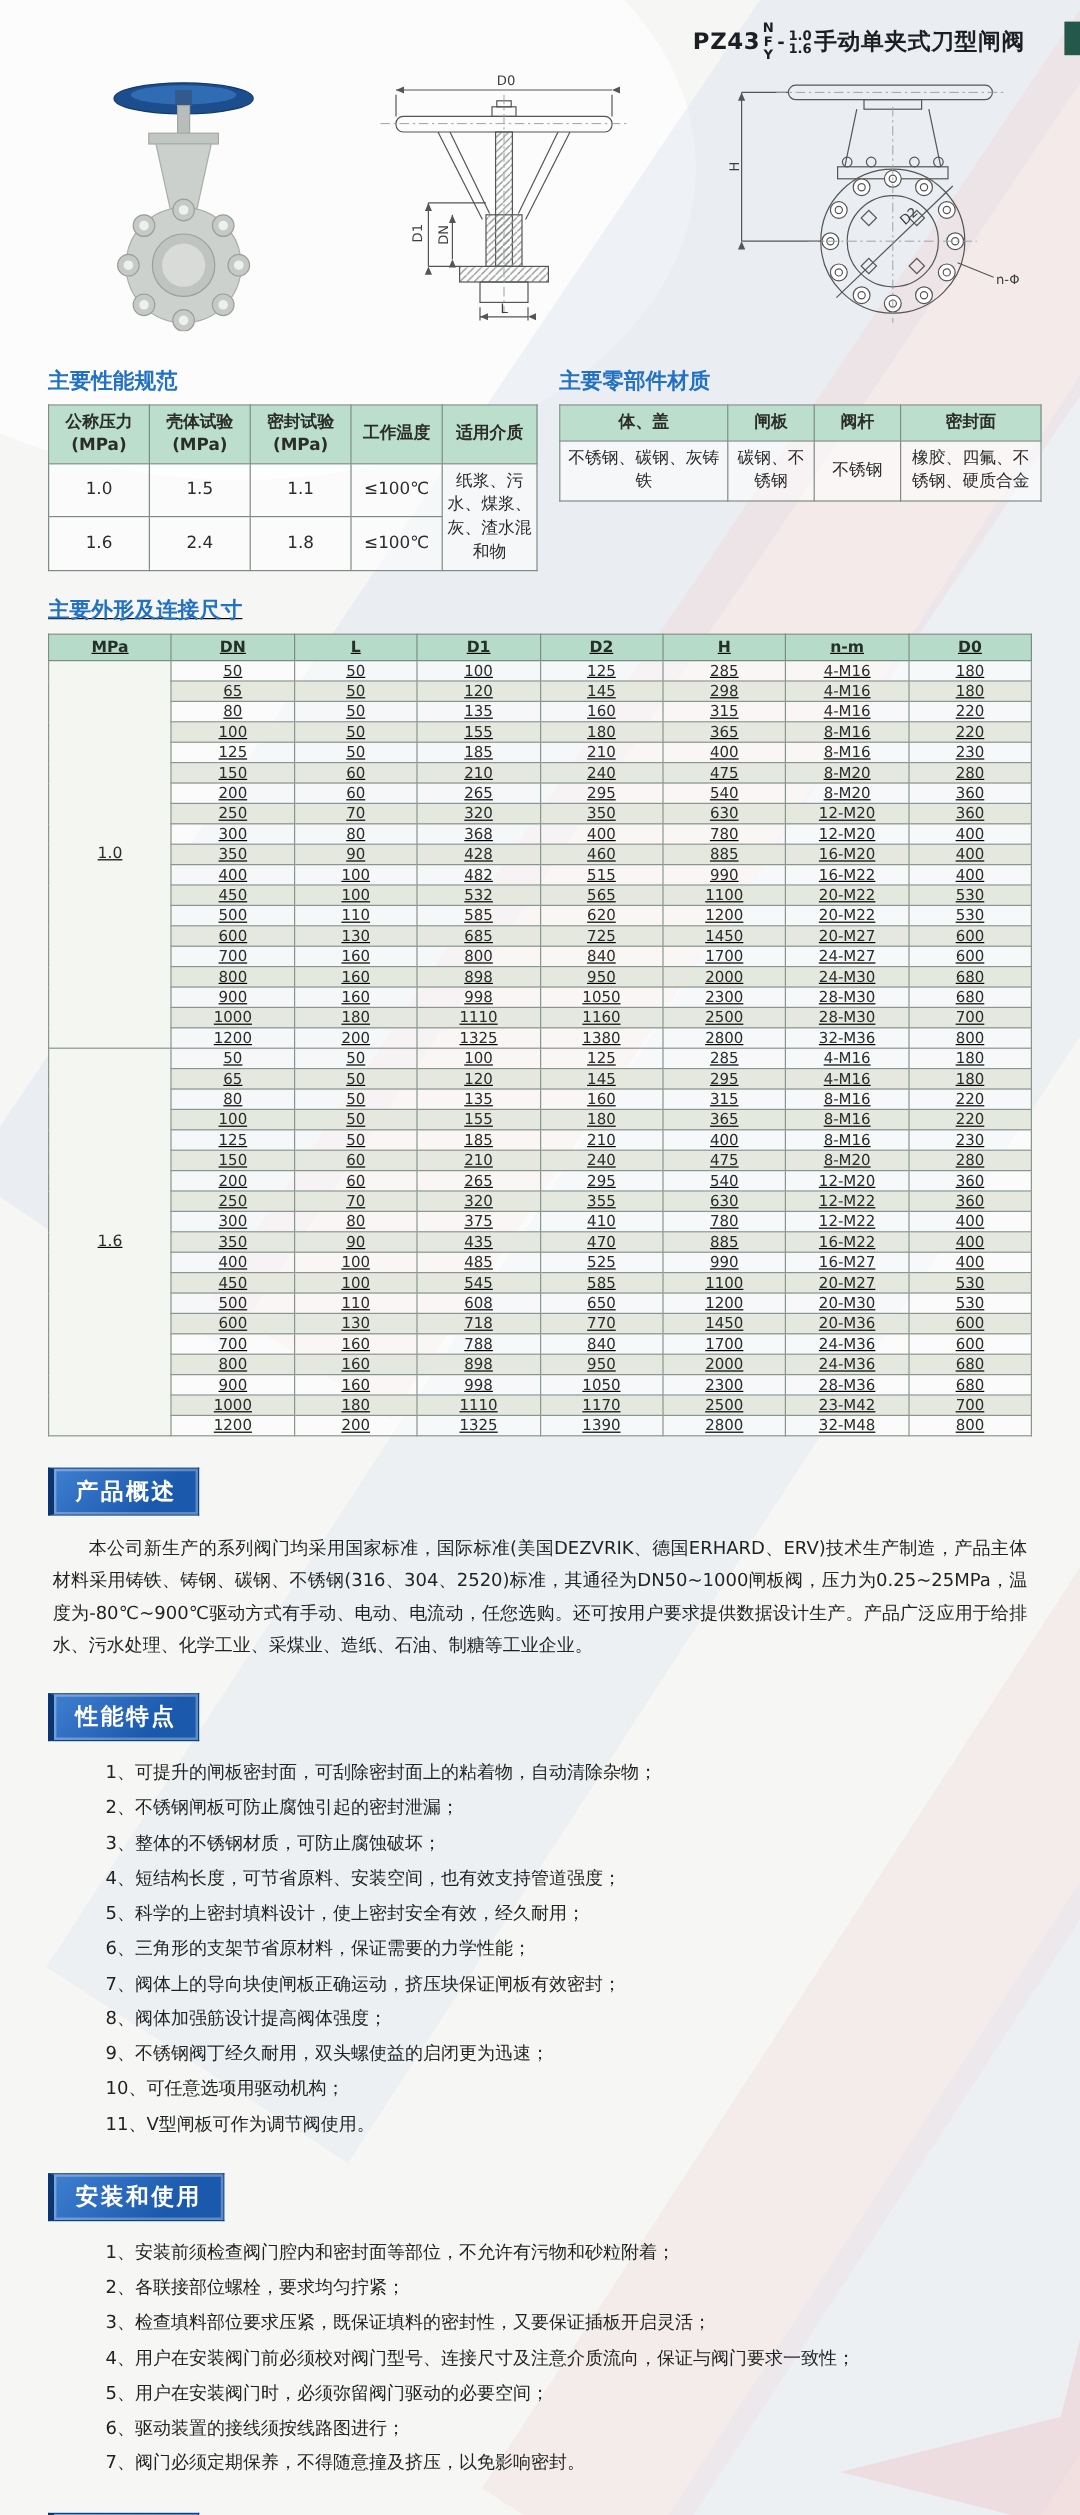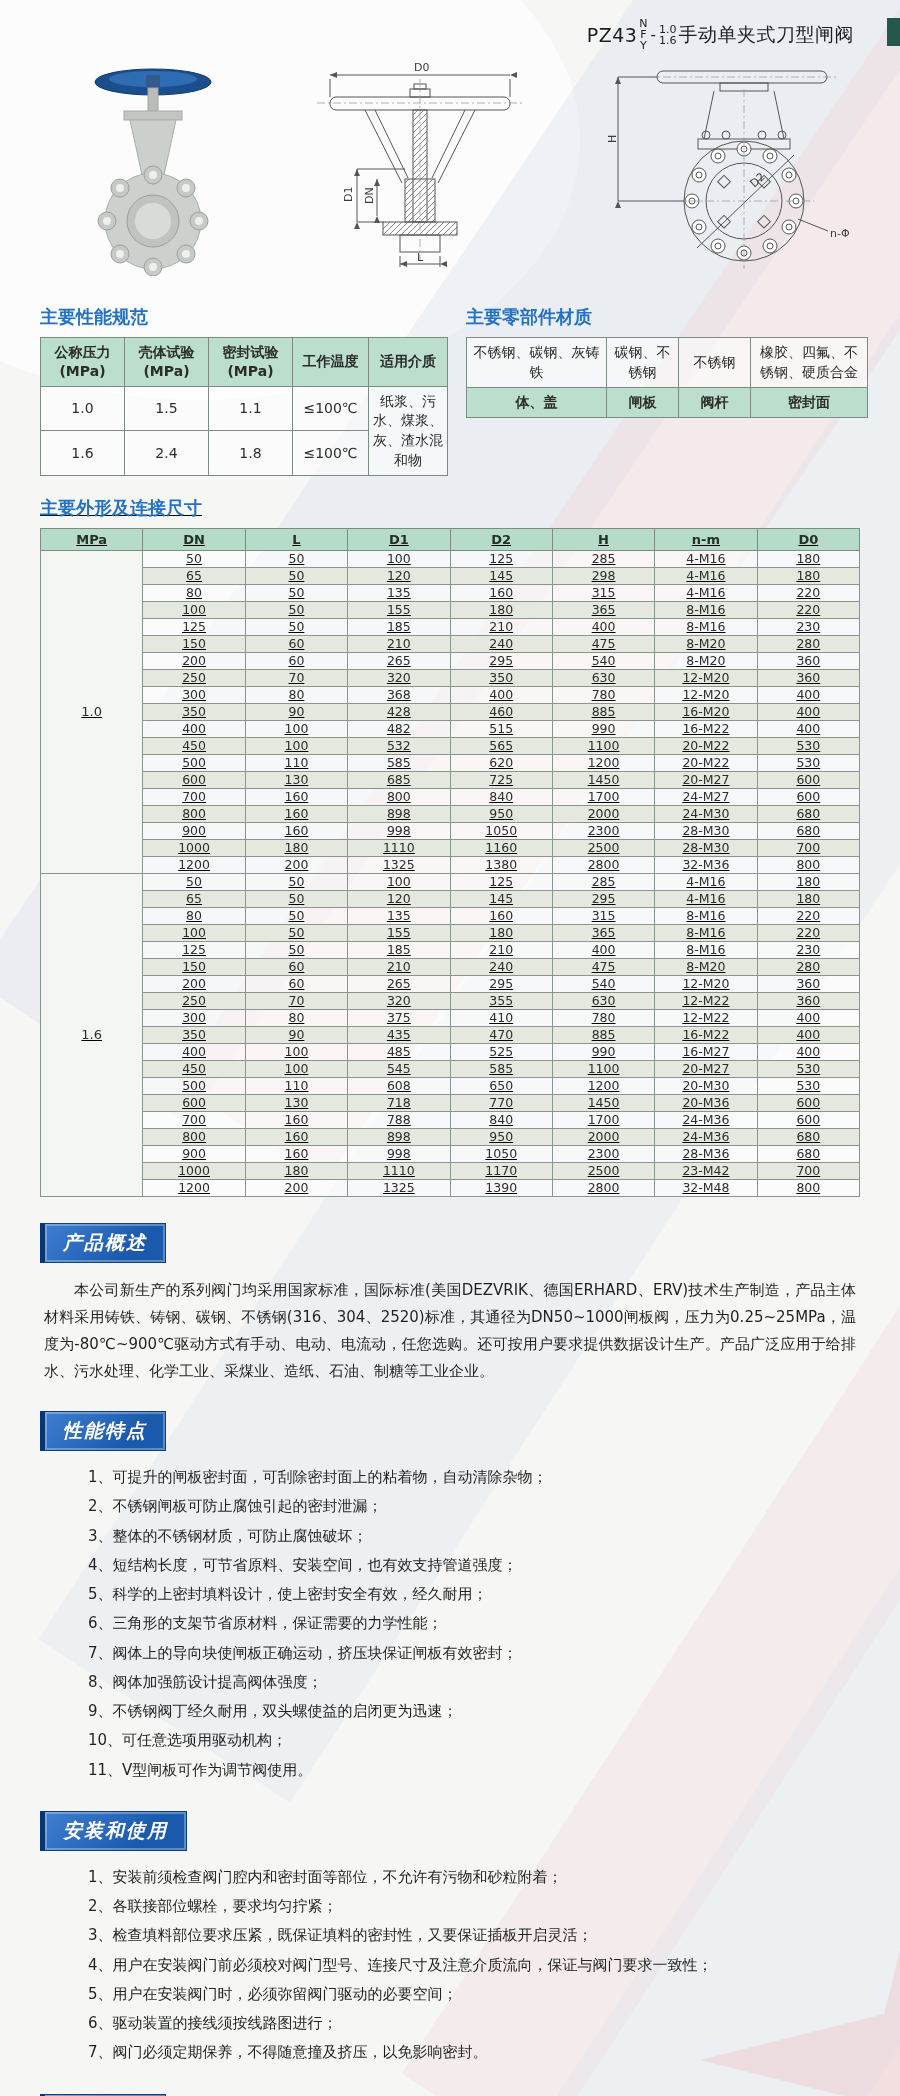--- a/index.html
+++ b/index.html
@@ -10,21 +10,21 @@
   .wm-band-pink1{top:420px;left:-80px;width:1500px;height:180px;background:#f3cfd2;opacity:.32;transform:rotate(-56deg);}
   .wm-band-blue2{top:900px;left:-200px;width:1600px;height:300px;background:#d4deee;opacity:.26;transform:rotate(-57deg);}
   .wm-band-pink2{top:1450px;left:150px;width:1400px;height:160px;background:#f1cdd1;opacity:.25;transform:rotate(-57deg);}
   .wm-band-blue3{top:1600px;left:250px;width:1400px;height:260px;background:#d2dcee;opacity:.25;transform:rotate(-57deg);}
   .wm-star{top:1830px;left:700px;width:460px;height:460px;background:#eec3ca;opacity:.45;
            clip-path:polygon(50% 0,60% 40%,100% 50%,60% 60%,50% 100%,40% 60%,0 50%,40% 40%);}
   .wm-swoosh{top:-120px;left:-180px;width:760px;height:520px;border-radius:50%;background:#ffffff;opacity:.65;}
   .content{position:relative;z-index:1;padding:0 40px;}
   
   .titlebar{display:flex;justify-content:flex-end;align-items:center;padding:18px 6px 6px 0;}
-  .model{display:flex;align-items:center;color:#1c1f22;font-weight:normal;justify-content:flex-end;}
+  .model{display:flex;align-items:center;color:#1c1f22;font-weight:bold;justify-content:flex-end;}
   .model-prefix,.model-suffix{font-size:19px;letter-spacing:.5px;}
   .stack{display:flex;flex-direction:column;align-items:center;line-height:1;font-size:11px;margin:0 2px;}
   .stack span{display:block;}
   .dash{font-size:15px;margin:0 1px;}
   .corner-tab{position:absolute;top:18px;right:0;width:13px;height:28px;background:#23584a;}
   
   .figures{display:flex;align-items:flex-start;justify-content:space-between;padding:4px 8px 0 28px;height:222px;}
   svg text{font-family:"DejaVu Sans","Liberation Sans",sans-serif;}
   
   .section-heading{color:#2271c3;font-weight:bold;font-size:18px;margin:14px 0 8px 0;}
@@ -36,21 +36,21 @@
   .perf{width:408px;table-layout:fixed;}
   .mat{width:402px;table-layout:fixed;}
   .dims{width:100%;table-layout:fixed;margin-top:2px;}
   .dims th{background:#b7dbc9;border:1px solid #7d8c83;font-size:13px;font-weight:bold;color:#24302a;padding:3px 2px;}
   .dims td{border:1px solid #88968d;font-size:12.5px;color:#2b2e2b;text-align:center;padding:0 2px;height:16px;line-height:16px;}
   .dims tr.shade td{background:#e4e8df;}
   .dims td.mpa-cell{background:#f3f6f1;font-size:13px;}
   
   .sec-box{display:inline-block;background:linear-gradient(135deg,#3f7fd0 0%,#1b59ad 70%);color:#fff;
            font-weight:bold;font-size:19px;padding:6px 18px;border:1px solid #0d3f84;border-left:5px solid #0a3570;
-           box-shadow:inset 0 0 0 2px rgba(255,255,255,.30);letter-spacing:2px;font-style:italic;}
+           box-shadow:inset 0 0 0 2px rgba(255,255,255,.30);letter-spacing:2px;}
   .body-text{color:#1f2220;font-size:15px;line-height:1.8;}
   .overview-p{margin:14px 4px 12px 4px;text-indent:2em;text-align:justify;}
   ol.plain{list-style:none;margin:12px 0 0 0;padding:0 0 0 48px;}
   ol.plain li{color:#1f2220;font-size:15px;line-height:1.95;}
   .sect{margin-top:26px;}
   .sect-tight{margin-top:20px;text-decoration:underline;}
 </style>
 </head>
 <body>
 
@@ -270,30 +270,30 @@
         <div class="section-heading">主要零部件材质</div>
         <table class="spec mat">
           <colgroup>
               <col style="width:140px">
               <col style="width:72px">
               <col style="width:72px">
               <col>
             </colgroup>
           <tbody>
               <tr>
+            <th>体、盖</th>
+            <th>闸板</th>
+            <th>阀杆</th>
+            <th>密封面</th>
+          </tr>
+          <tr>
             <td>不锈钢、碳钢、灰铸铁</td>
             <td>碳钢、不锈钢</td>
             <td>不锈钢</td>
             <td>橡胶、四氟、不锈钢、硬质合金</td>
-          </tr>
-          <tr>
-            <th>体、盖</th>
-            <th>闸板</th>
-            <th>阀杆</th>
-            <th>密封面</th>
           </tr>
         </tbody>
           </table>
       </div>
     </div>
 
     <div class="sect-tight">
       <div class="section-heading">主要外形及连接尺寸</div>
       <table class="dims">
         <thead>

